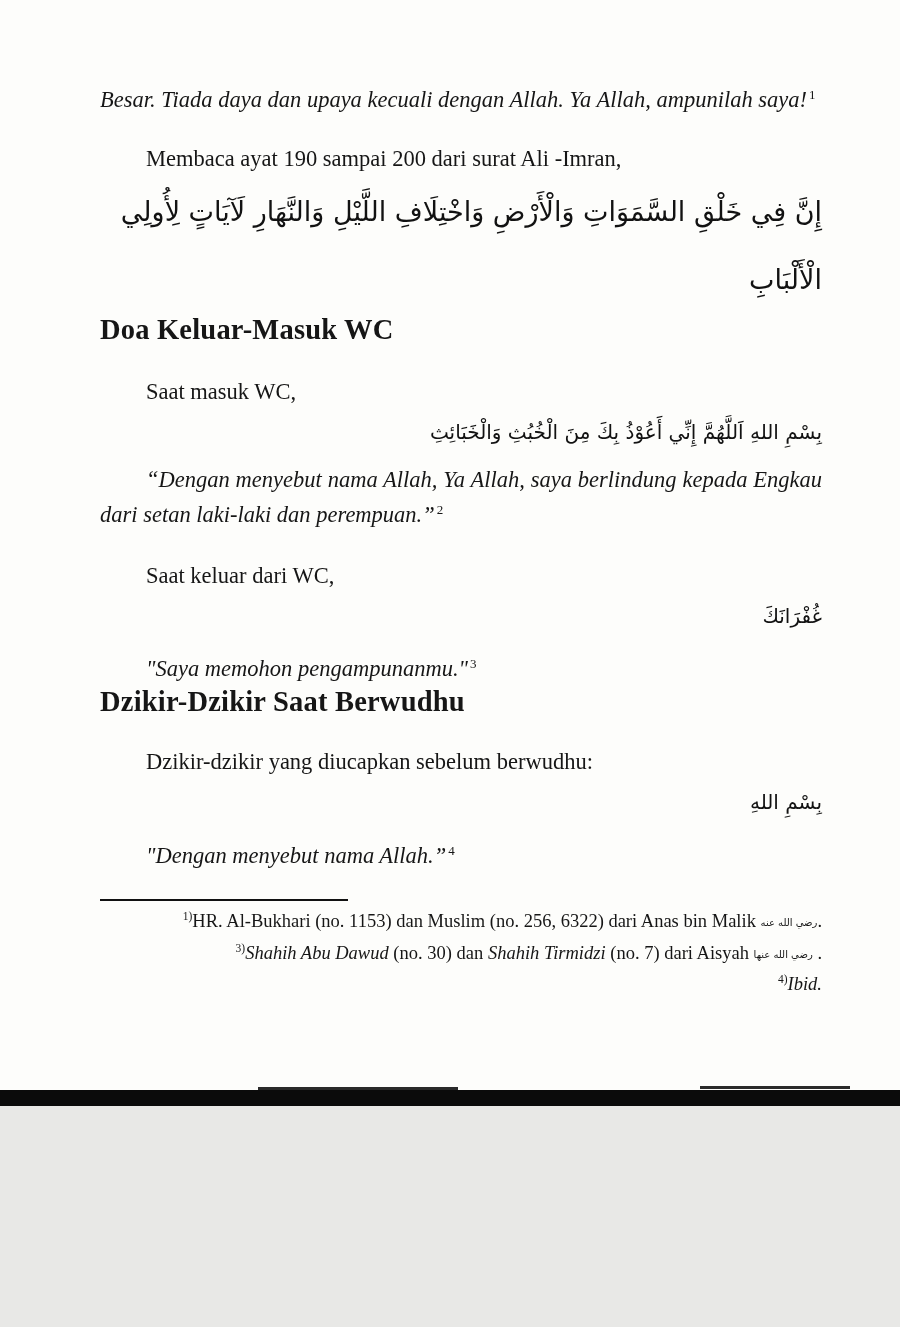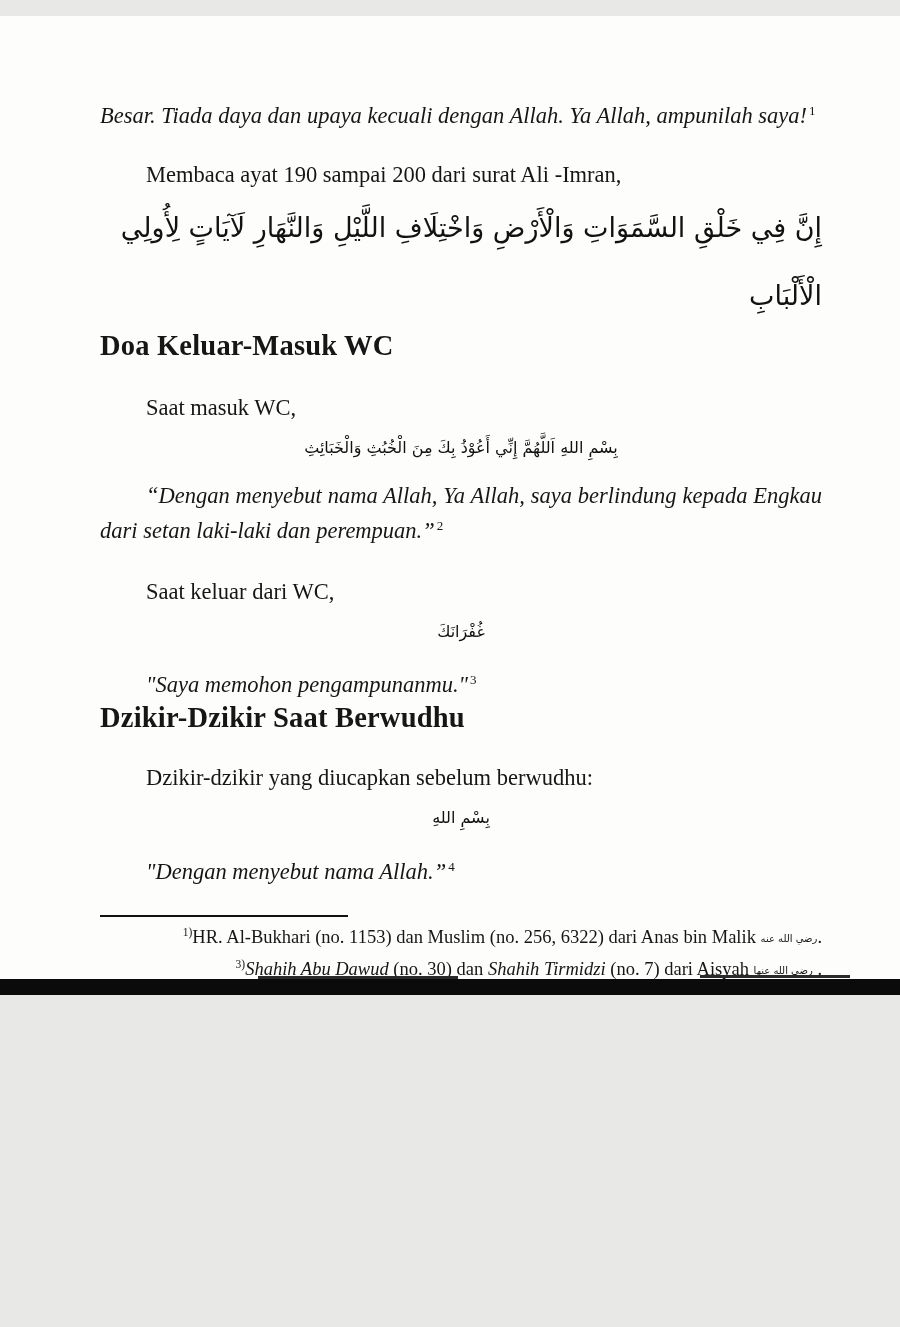--- a/index.html
+++ b/index.html
@@ -1,20 +1,20 @@
 <!DOCTYPE html>
 <html lang="id"><head>
 <meta charset="utf-8">
 <title>Scanned book page</title>
 <style>
   html,body{margin:0;padding:0;background:#e8e8e6;}
   .page{
     position:relative;
-    width:900px;height:979px;
-    margin:16px auto;
+    width:900px;height:1106px;
+    margin:0 auto;
     background:#fdfdfb;
     color:#161616;
     font-family:"Liberation Serif", serif;
     overflow:hidden;
     box-sizing:border-box;
   }
   .content{
     position:absolute;
     left:100px; right:78px; top:82px;
   }
@@ -35,21 +35,21 @@
     margin-left:2px;
   }
   .arabic{
     direction:rtl;
     text-align:right;
     font-family:"DejaVu Sans", sans-serif;
     font-size:27px;
     line-height:68px;
     color:#121212;
   }
-  .arabic.small{font-size:16px;line-height:46px;text-align:center;}
+  .arabic.small{font-size:20px;line-height:46px;}
   h2.heading{
     margin:0;
     font-size:28.5px;
     font-weight:bold;
     letter-spacing:.2px;
     font-family:"Liberation Serif", serif;
   }
   .sp-membaca{margin-top:24px;}
   .sp-arabic1{margin-top:2px;}
   .sp-quote1{margin-top:5px;}

